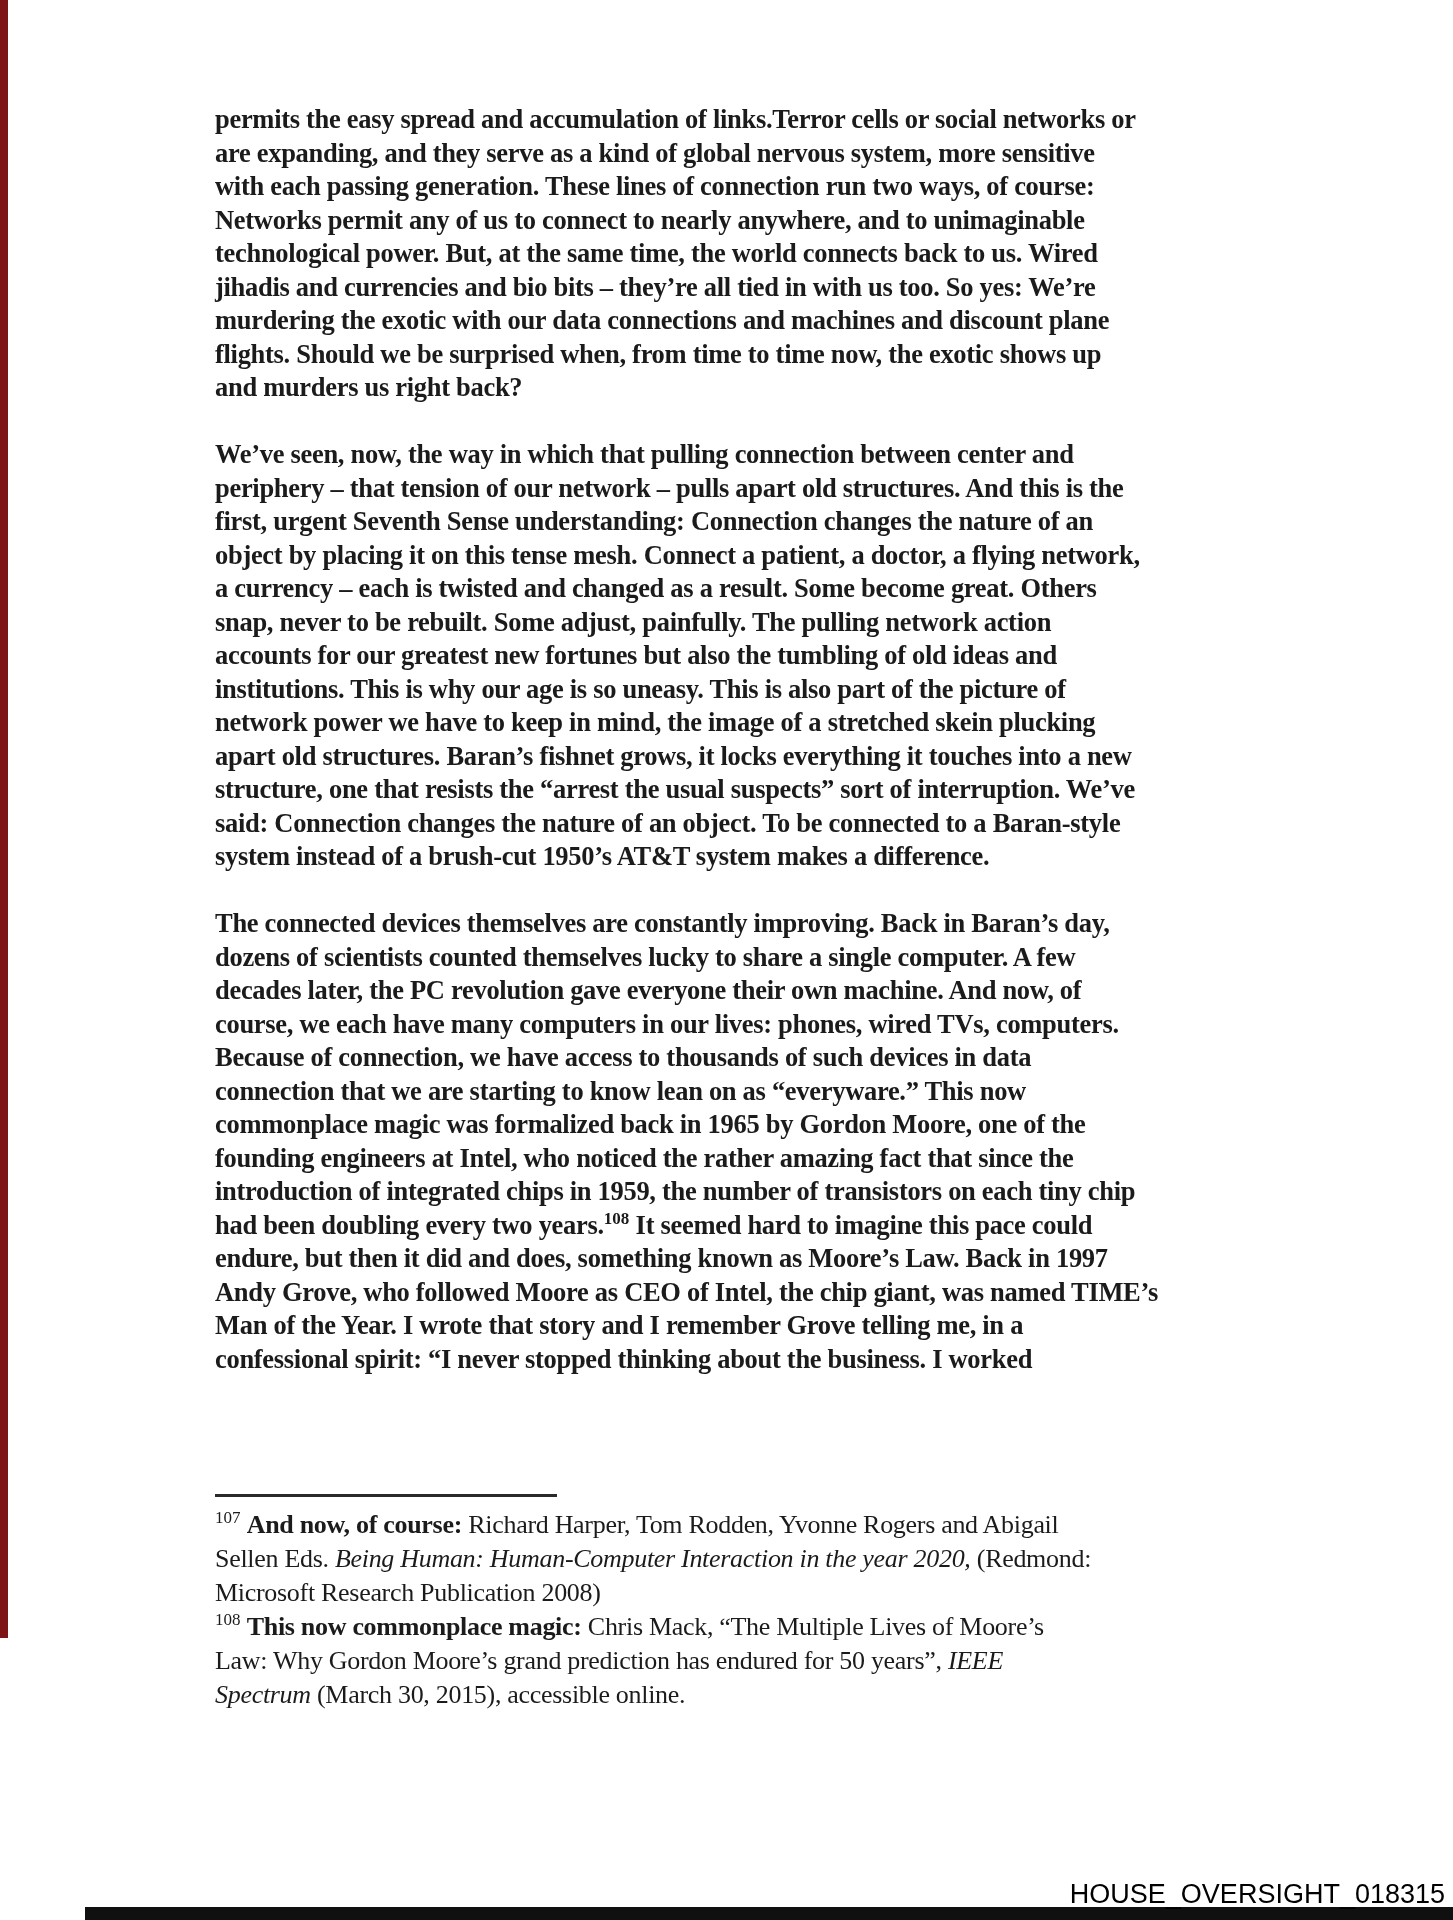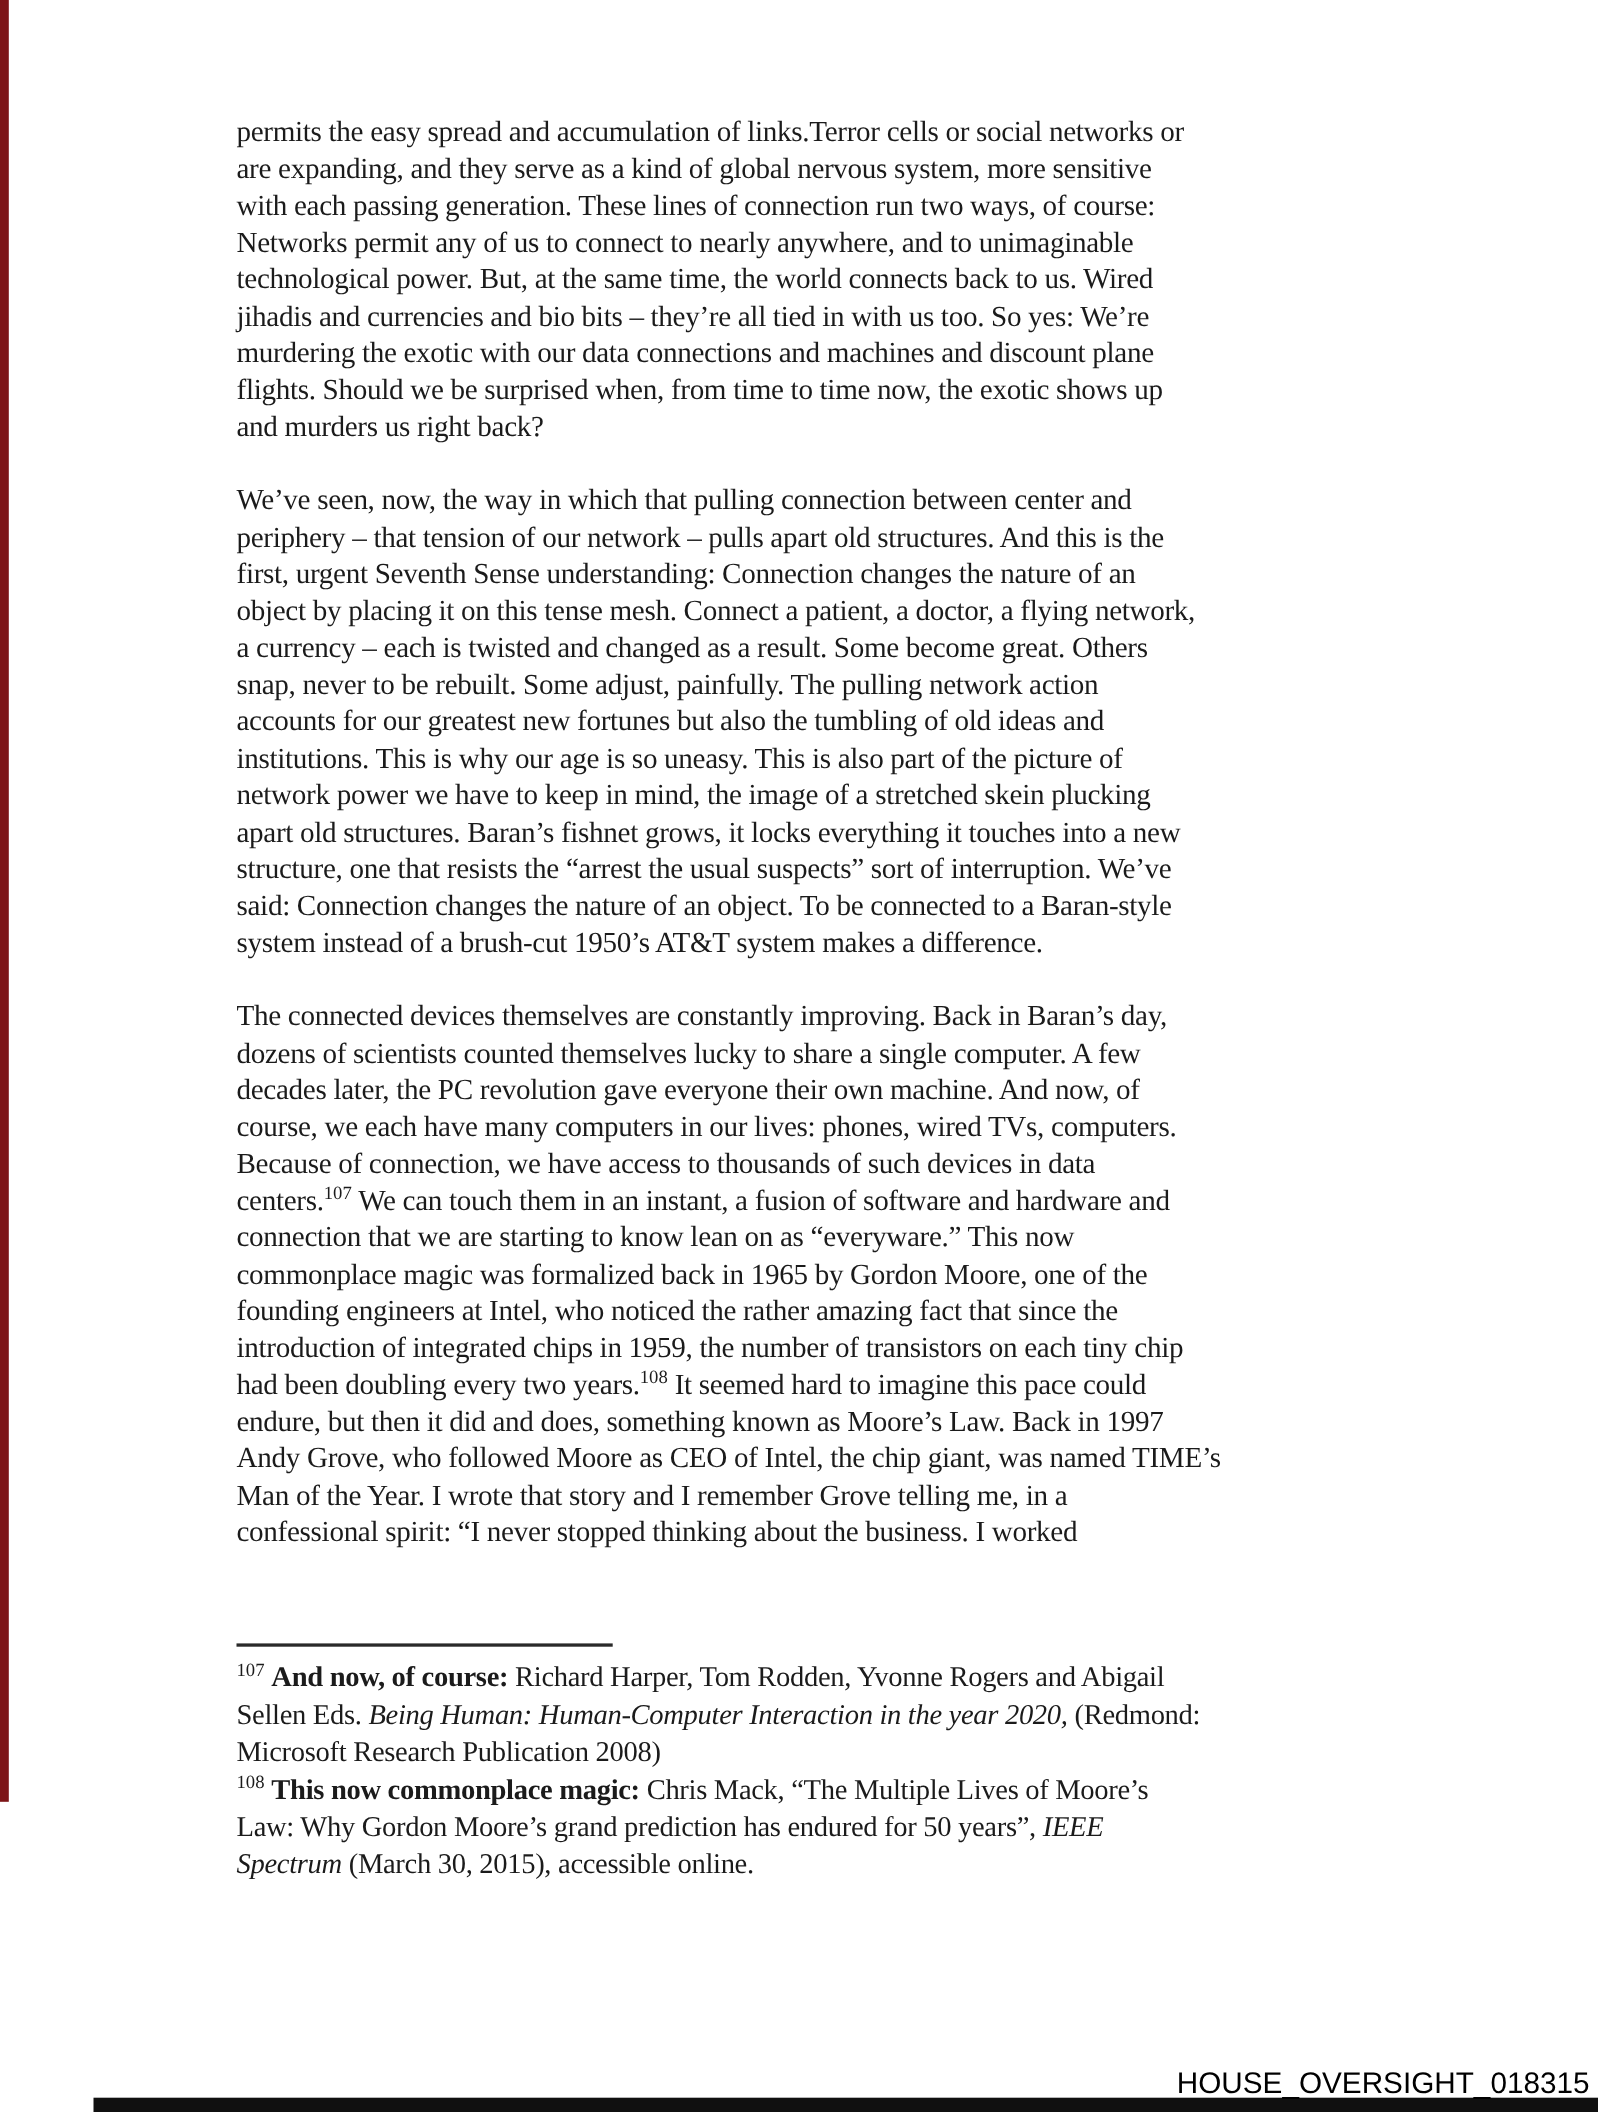--- a/index.html
+++ b/index.html
@@ -3,21 +3,21 @@
 <meta charset="utf-8">
 <style>
   html,body{margin:0;padding:0;background:#ffffff;}
   .page{
     position:relative;width:1453px;height:1920px;background:#ffffff;overflow:hidden;
     font-family:"Liberation Serif", serif;color:#1b1b1b;
   }
   .scan-edge-left{position:absolute;left:0;top:0;width:8px;height:1638px;background:#7d1517;}
   .scan-edge-bottom{position:absolute;left:85px;right:0;bottom:0;height:13px;background:#101010;}
   .body-text{position:absolute;left:215px;top:103px;width:1045px;}
-  .para{margin:0 0 33.5px 0;}
+  .para{margin:0 0 33.5px 0;font-weight:bold;}
   .line{height:33.5px;line-height:33.5px;font-size:26.5px;letter-spacing:-0.3px;white-space:nowrap;}
   .fn-sep{position:absolute;left:215px;top:1494px;width:342px;height:3px;background:#2a2a2a;}
   .footnotes{position:absolute;left:215px;top:1508px;width:1045px;}
   .footnotes .line{height:34px;line-height:34px;font-size:26px;}
   .b{font-weight:bold;}
   .i{font-style:italic;}
   sup{font-size:17px;line-height:0;vertical-align:super;letter-spacing:0;}
   .page-number{position:absolute;left:220px;top:1726px;width:1018px;text-align:right;
     font-size:29px;line-height:34px;color:#151515;}
   .watermark{position:absolute;right:8px;top:1880px;font-family:"Liberation Sans", sans-serif;
@@ -56,21 +56,20 @@
         <div class="line"><span>structure, one that resists the “arrest the usual suspects” sort of interruption. We’ve</span></div>
         <div class="line"><span>said: Connection changes the nature of an object. To be connected to a Baran-style</span></div>
         <div class="line"><span>system instead of a brush-cut 1950’s AT&amp;T system makes a difference.</span></div>
       </div>
       <div class="para">
         <div class="line"><span>The connected devices themselves are constantly improving. Back in Baran’s day,</span></div>
         <div class="line"><span>dozens of scientists counted themselves lucky to share a single computer. A few</span></div>
         <div class="line"><span>decades later, the PC revolution gave everyone their own machine. And now, of</span></div>
         <div class="line"><span>course, we each have many computers in our lives: phones, wired TVs, computers.</span></div>
         <div class="line"><span>Because of connection, we have access to thousands of such devices in data</span></div>
-        <div class="line"><span>centers.</span><sup>107</sup><span> We can touch them in an instant, a fusion of software and hardware and</span></div>
         <div class="line"><span>connection that we are starting to know lean on as “everyware.” This now</span></div>
         <div class="line"><span>commonplace magic was formalized back in 1965 by Gordon Moore, one of the</span></div>
         <div class="line"><span>founding engineers at Intel, who noticed the rather amazing fact that since the</span></div>
         <div class="line"><span>introduction of integrated chips in 1959, the number of transistors on each tiny chip</span></div>
         <div class="line"><span>had been doubling every two years.</span><sup>108</sup><span> It seemed hard to imagine this pace could</span></div>
         <div class="line"><span>endure, but then it did and does, something known as Moore’s Law. Back in 1997</span></div>
         <div class="line"><span>Andy Grove, who followed Moore as CEO of Intel, the chip giant, was named TIME’s</span></div>
         <div class="line"><span>Man of the Year. I wrote that story and I remember Grove telling me, in a</span></div>
         <div class="line"><span>confessional spirit: “I never stopped thinking about the business. I worked</span></div>
       </div>

